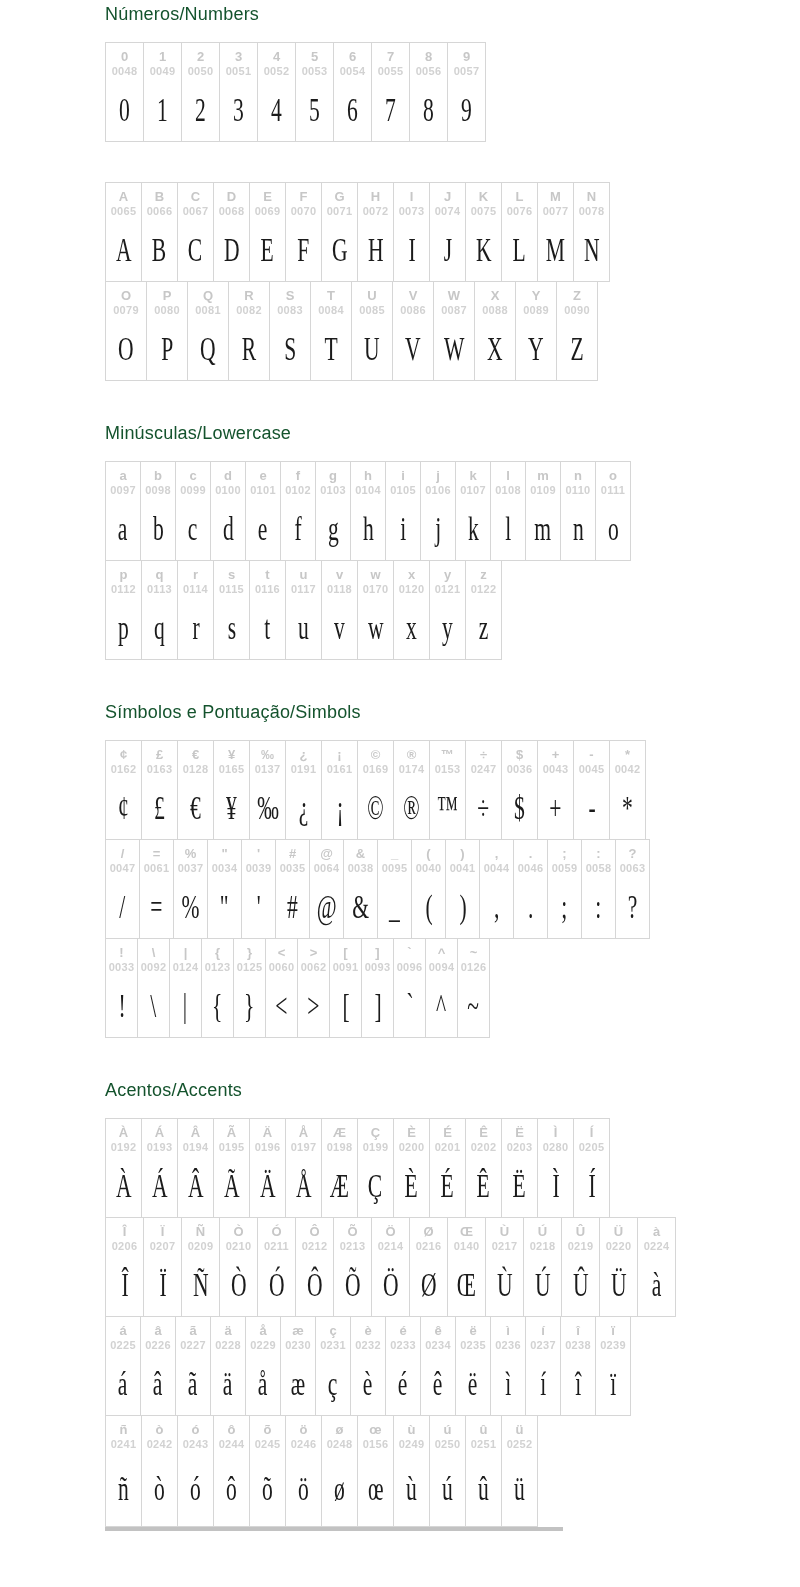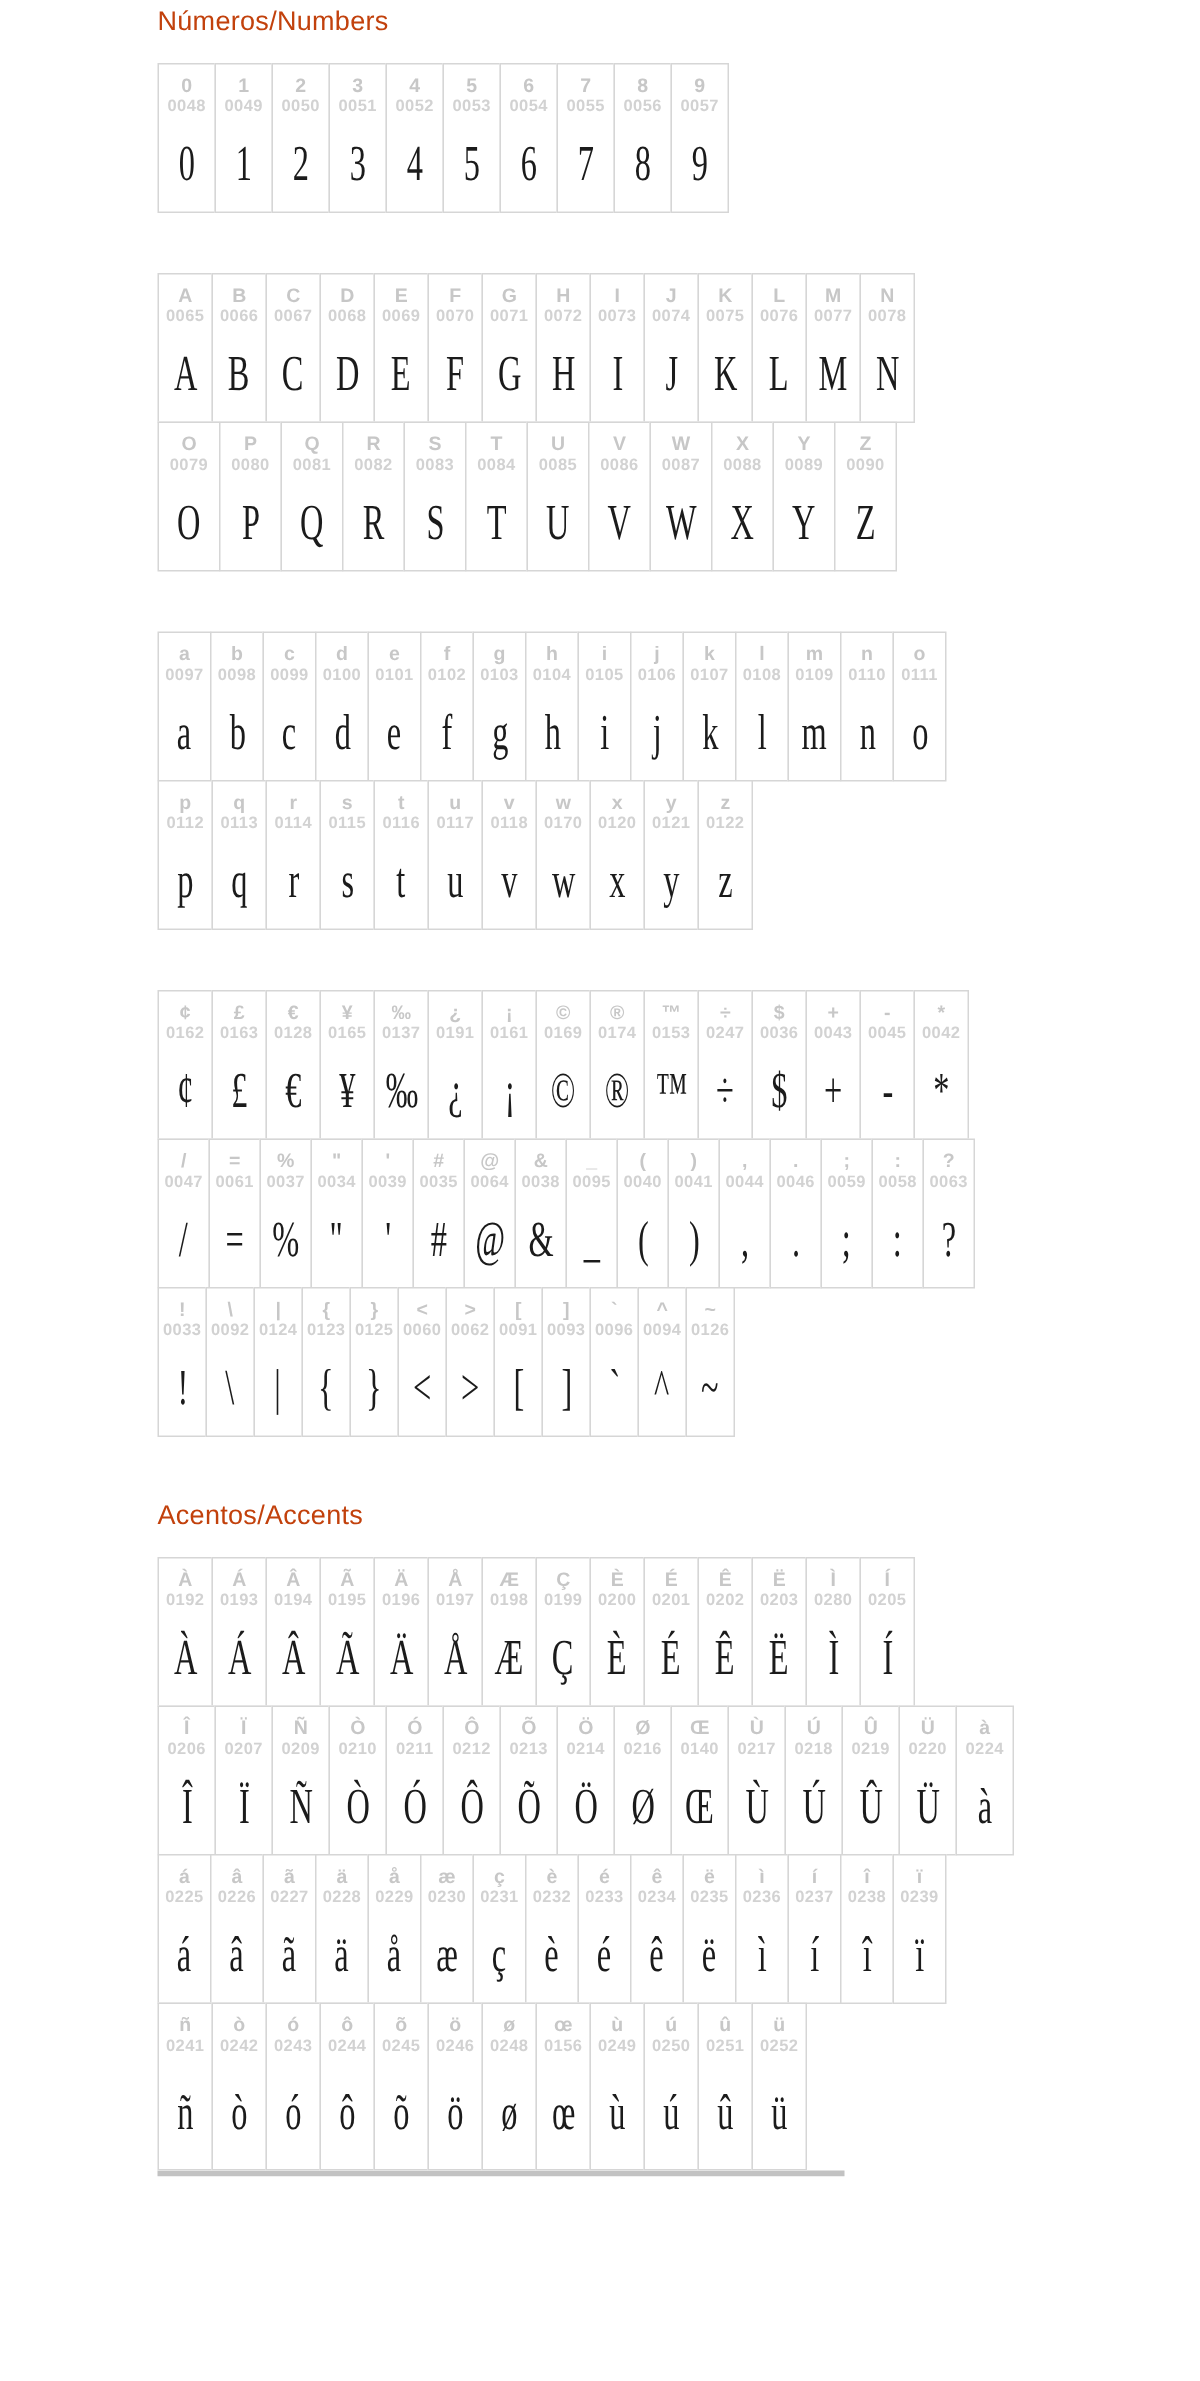--- a/index.html
+++ b/index.html
@@ -10,21 +10,21 @@
     font-family:"Liberation Sans", sans-serif;
     overflow-x:hidden;
   }
   .glyph-section{margin:0;}
   .glyph-section + .glyph-section{margin-top:40px;}
   .section-title{
     margin:0 0 16px 0;
     font-size:18px;
     line-height:24px;
     font-weight:normal;
-    color:#c2410c;
+    color:#14532d;
     letter-spacing:.2px;
   }
   .glyph-table{display:block;}
   .glyph-row{display:flex;}
   .glyph-row + .glyph-row{margin-top:-1px;}
   .glyph-cell{
     box-sizing:border-box;
     width:37px;
     height:100px;
     border:1px solid #d6d6d6;
@@ -305,20 +305,21 @@
   <div class="glyph-cell">
     <span class="char-label">Z</span>
     <span class="char-code">0090</span>
     <span class="char-glyph">Z</span>
   </div>
 </div>
 </div>
   </div>
 
   <div class="glyph-section" data-sec="2">
+    <h2 class="section-title">Minúsculas/Lowercase</h2>
     <div class="glyph-table">
   <div class="glyph-row">
   <div class="glyph-cell">
     <span class="char-label">a</span>
     <span class="char-code">0097</span>
     <span class="char-glyph">a</span>
   </div>
 
   <div class="glyph-cell">
     <span class="char-label">b</span>
@@ -469,20 +470,21 @@
   <div class="glyph-cell">
     <span class="char-label">z</span>
     <span class="char-code">0122</span>
     <span class="char-glyph">z</span>
   </div>
 </div>
 </div>
   </div>
 
   <div class="glyph-section" data-sec="3">
+    <h2 class="section-title">Símbolos e Pontuação/Simbols</h2>
     <div class="glyph-table">
   <div class="glyph-row">
   <div class="glyph-cell">
     <span class="char-label">¢</span>
     <span class="char-code">0162</span>
     <span class="char-glyph">¢</span>
   </div>
 
   <div class="glyph-cell">
     <span class="char-label">£</span>

